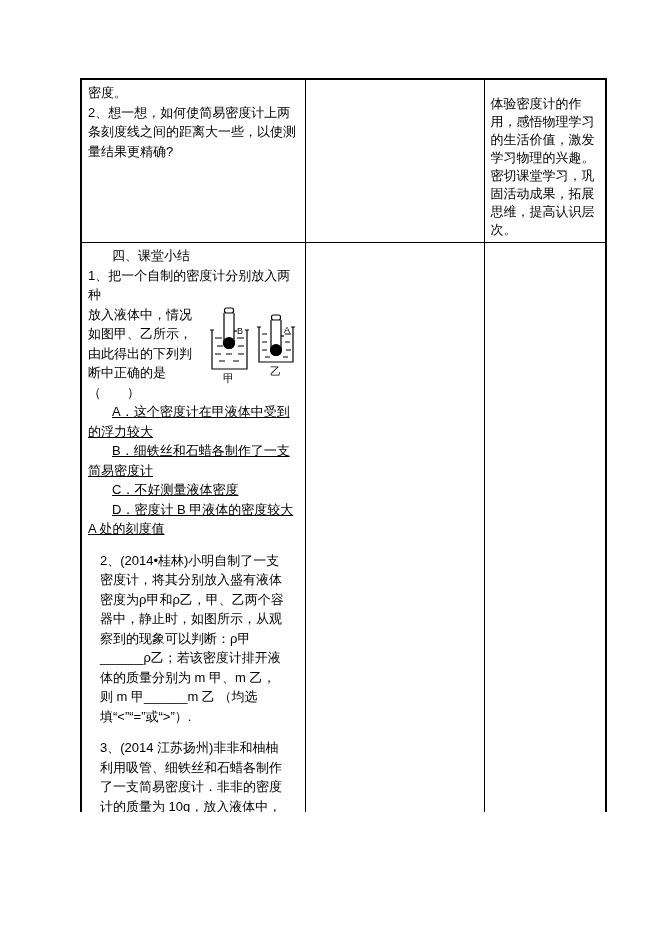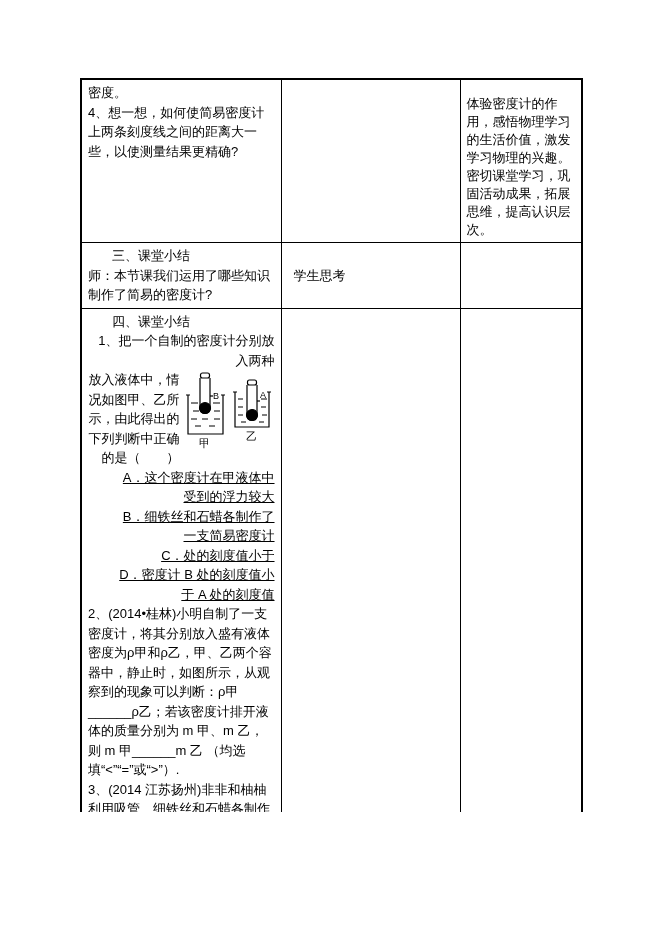--- a/index.html
+++ b/index.html
@@ -22,22 +22,22 @@
     line-height:19.5px;
     overflow:hidden;
   }
   p{margin:0;}
   .indent1{text-indent:24px;}
   .r1c1{height:134px;}
   .r2c1{height:48px;}
   .r3c1{height:548px;}
   .r1c3-text{padding-top:12px;line-height:18px;}
   .mid-cell{vertical-align:middle;padding-left:12px;}
-  .q{margin:0;}
-  .q-block{margin-top:0;text-align:right;}
+  .q{margin:12px;}
+  .q-block{margin-top:0;}
   .figure{
     float:right;
     width:90px;height:80px;
     margin:0 0 2px 5px;
   }
   .figure svg{display:block;}
   .options{clear:both;text-decoration:underline;}
 </style>
 </head>
 <body>
@@ -47,38 +47,28 @@
     <colgroup>
       <col style="width:200px">
       <col style="width:179px">
       <col style="width:122px">
     </colgroup>
 
     <tbody>
         <tr>
       <td class="r1c1">
         <p>密度。</p>
-        <p>4、想一想，如何使简易密度计上两条刻度线之间的距离大一些，以使测量结果更精确?</p>
+        <p>2、想一想，如何使简易密度计上两条刻度线之间的距离大一些，以使测量结果更精确?</p>
       </td>
       <td></td>
       <td>
         <p class="r1c3-text">体验密度计的作用，感悟物理学习的生活价值，激发学习物理的兴趣。密切课堂学习，巩固活动成果，拓展思维，提高认识层次。</p>
       </td>
     </tr>
 
-    <tr>
-      <td class="r2c1">
-        <p class="indent1">三、课堂小结</p>
-        <p>师：本节课我们运用了哪些知识制作了简易的密度计?</p>
-      </td>
-      <td class="mid-cell">
-        <p>学生思考</p>
-      </td>
-      <td></td>
-    </tr>
 
     <tr>
       <td class="r3c1">
 
         <p class="indent1">四、课堂小结</p>
 
         <div class="q-block">
           <p>1、把一个自制的密度计分别放入两种</p>
           <div>
             <span class="figure">
@@ -126,22 +116,22 @@
                   <text x="14" y="77">甲</text>
                   <text x="61" y="70">乙</text>
                 </g>
               </svg>
             </span>
             <span>放入液体中，情况如图甲、乙所示，由此得出的下列判断中正确的是（　　）</span>
           </div>
           <div class="options">
             <p class="indent1">A．这个密度计在甲液体中受到的浮力较大</p>
             <p class="indent1">B．细铁丝和石蜡各制作了一支简易密度计</p>
-            <p class="indent1">C．处的刻度值小于</p>
-            <p class="indent1">D．密度计 B 处的刻度值小于 A 处的刻度值</p>
+            <p class="indent1">C．不好测量液体密度</p>
+            <p class="indent1">D．密度计 B 甲液体的密度较大 A 处的刻度值</p>
           </div>
         </div>
 
         <p class="q">2、(2014•桂林)小明自制了一支密度计，将其分别放入盛有液体密度为ρ甲和ρ乙，甲、乙两个容器中，静止时，如图所示，从观察到的现象可以判断：ρ甲______ρ乙；若该密度计排开液体的质量分别为 m 甲、m 乙，则 m 甲______m 乙 （均选填“&lt;”“=”或“&gt;”）.</p>
 
         <p class="q">3、(2014 江苏扬州)非非和柚柚利用吸管、细铁丝和石蜡各制作了一支简易密度计．非非的密度计的质量为 10g，放入液体中，漂浮在液面上，如图甲，密度计受到的浮力________N，排开的液体重力________N．柚柚的密度计放入液体中，沉到容器底，不好测量液体密度，如图乙，请提出一种　改　进　方　法________________________．（g 取 10N／kg)</p>
 
       </td>
       <td></td>
       <td></td>

